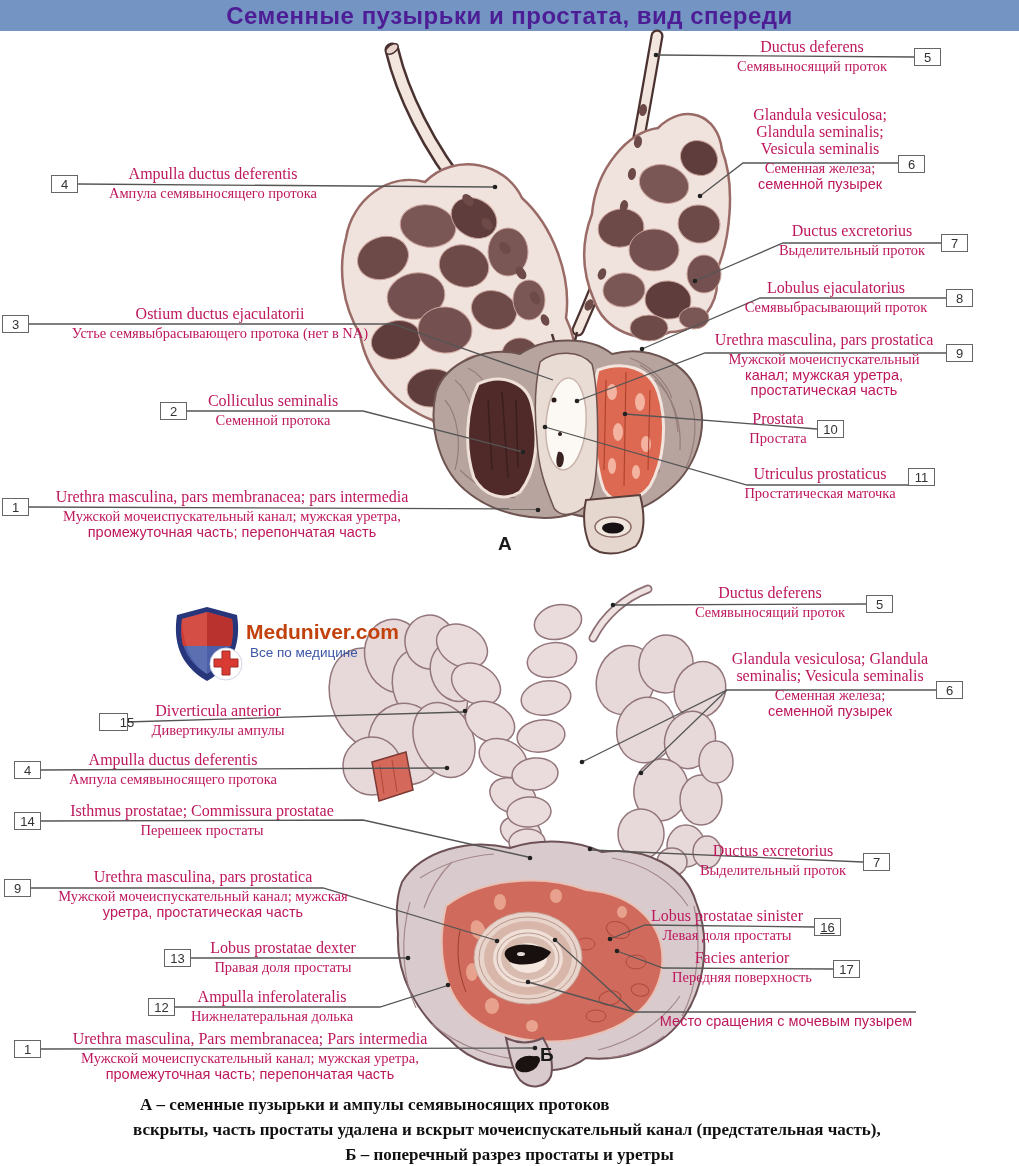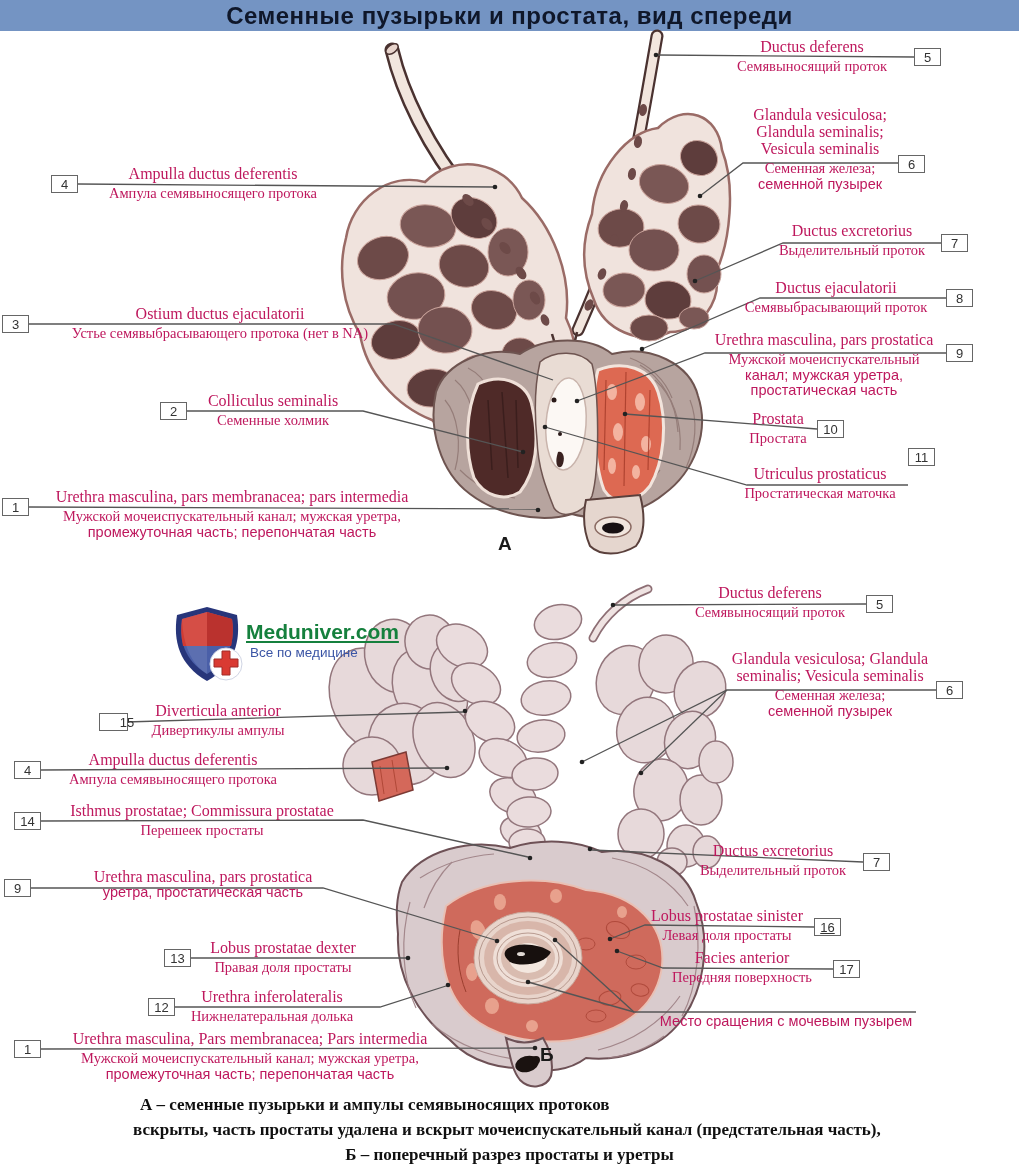--- a/index.html
+++ b/index.html
@@ -1,35 +1,35 @@
 <!DOCTYPE html>
 <html><head>
 <meta charset="utf-8">
 <style>
   html,body{margin:0;padding:0;background:#fff;}
   #page{position:relative;width:1019px;height:1166px;background:#fff;overflow:hidden;
         font-family:"Liberation Sans",sans-serif;}
   #header-bar{position:absolute;left:0;top:0;width:1019px;height:31px;display:flex;
         align-items:center;justify-content:center;}
-  #header-title{color:#0f172a;font:bold 24px/30px "Liberation Sans",sans-serif;letter-spacing:.5px;}
+  #header-title{color:#4c1d95;font:bold 24px/30px "Liberation Sans",sans-serif;letter-spacing:.5px;}
   #art{position:absolute;left:0;top:0;}
   .num-box{position:absolute;width:27px;height:18px;border:1.4px solid #666;background:#fff;
         color:#333;font:13px/15px "Liberation Sans",sans-serif;display:flex;align-items:center;
         justify-content:center;box-sizing:border-box;z-index:5;}
   .label-text{position:absolute;transform:translateX(-50%);text-align:center;white-space:nowrap;
         color:#be185d;z-index:4;}
   .latin{font:16px/17px "Liberation Serif",serif;}
   .russ{font:14.5px/15.5px "Liberation Sans",sans-serif;}
   .russ-first{margin-top:4px;font-family:Liberation Serif, serif;}
   .fig-marker{position:absolute;font:bold 19px "Liberation Sans",sans-serif;color:#1a1a1a;z-index:4;}
   .caption-line{position:absolute;font:bold 17px/20px "Liberation Serif",serif;color:#101010;
         white-space:nowrap;z-index:4;}
   #caption-line-3{left:0;right:0;text-align:center;}
   #logo{position:absolute;left:169px;top:605px;width:230px;height:85px;z-index:4;}
-  #logo-name{position:absolute;left:77px;top:15px;font:bold 21px "Liberation Sans",sans-serif;color:#15803d;text-decoration:underline;}
+  #logo-name{position:absolute;left:77px;top:15px;font:bold 21px "Liberation Sans",sans-serif;color:#c2410c;}
   #logo-tagline{position:absolute;left:81px;top:40px;font:13.5px "Liberation Sans",sans-serif;color:#3b55a5;}
 </style>
 </head>
 <body>
 
 <div id="page">
 
   <div id="header-bar" style="background: rgb(116, 148, 195);">
     <div id="header-title">Семенные пузырьки и простата, вид спереди</div>
   </div>
@@ -321,21 +321,21 @@
         <div class="russ russ-first">Ампула семявыносящего протока</div>
       </div>
       <div class="num-box" style="left: 2px; top: 315px;">3</div>
       <div class="label-text" style="left: 220px; top: 305px;">
         <div class="latin">Ostium ductus ejaculatorii</div>
         <div class="russ russ-first">Устье семявыбрасывающего протока (нет в NA)</div>
       </div>
       <div class="num-box" style="left: 160px; top: 402px;">2</div>
       <div class="label-text" style="left: 273px; top: 392px;">
         <div class="latin">Colliculus seminalis</div>
-        <div class="russ russ-first">Семенные холмик</div>
+        <div class="russ russ-first">Семенной протока</div>
       </div>
       <div class="num-box" style="left: 2px; top: 498px;">1</div>
       <div class="label-text" style="left: 232px; top: 488px;">
         <div class="latin">Urethra masculina, pars membranacea; pars intermedia</div>
         <div class="russ russ-first">Мужской мочеиспускательный канал; мужская уретра,</div>
         <div class="russ">промежуточная часть; перепончатая часть</div>
       </div>
       <div class="num-box" style="left: 914px; top: 48px;">5</div>
       <div class="label-text" style="left: 812px; top: 38px;">
         <div class="latin">Ductus deferens</div>
@@ -349,36 +349,36 @@
         <div class="russ russ-first">Семенная железа;</div>
         <div class="russ">семенной пузырек</div>
       </div>
       <div class="num-box" style="left: 941px; top: 234px;">7</div>
       <div class="label-text" style="left: 852px; top: 222px;">
         <div class="latin">Ductus excretorius</div>
         <div class="russ russ-first">Выделительный проток</div>
       </div>
       <div class="num-box" style="left: 946px; top: 289px;">8</div>
       <div class="label-text" style="left: 836px; top: 279px;">
-        <div class="latin">Ductus ejaculatorii</div>
+        <div class="latin">Lobulus ejaculatorius</div>
         <div class="russ russ-first">Семявыбрасывающий проток</div>
       </div>
       <div class="num-box" style="left: 946px; top: 344px;">9</div>
       <div class="label-text" style="left: 824px; top: 331px;">
         <div class="latin">Urethra masculina, pars prostatica</div>
         <div class="russ russ-first">Мужской мочеиспускательный</div>
         <div class="russ">канал; мужская уретра,</div>
         <div class="russ">простатическая часть</div>
       </div>
       <div class="num-box" style="left: 817px; top: 420px;">10</div>
       <div class="label-text" style="left: 778px; top: 410px;">
         <div class="latin">Prostata</div>
         <div class="russ russ-first">Простата</div>
       </div>
-      <div class="num-box" style="left: 908px; top: 448px; text-align: right;">11</div>
+      <div class="num-box" style="left: 908px; top: 468px; text-align: right;">11</div>
       <div class="label-text" style="left: 820px; top: 465px;">
         <div class="latin">Utriculus prostaticus</div>
         <div class="russ russ-first">Простатическая маточка</div>
       </div>
       <div class="num-box" style="left: 99px; top: 713px; padding-left: 27px;">15</div>
       <div class="label-text" style="left: 218px; top: 702px;">
         <div class="latin">Diverticula anterior</div>
         <div class="russ russ-first">Дивертикулы ампулы</div>
       </div>
       <div class="num-box" style="left: 14px; top: 761px;">4</div>
@@ -387,30 +387,31 @@
         <div class="russ russ-first">Ампула семявыносящего протока</div>
       </div>
       <div class="num-box" style="left: 14px; top: 812px;">14</div>
       <div class="label-text" style="left: 202px; top: 802px;">
         <div class="latin">Isthmus prostatae; Commissura prostatae</div>
         <div class="russ russ-first">Перешеек простаты</div>
       </div>
       <div class="num-box" style="left: 4px; top: 879px;">9</div>
       <div class="label-text" style="left: 203px; top: 868px;">
         <div class="latin">Urethra masculina, pars prostatica</div>
+        <div class="russ russ-first">Мужской мочеиспускательный канал; мужская</div>
         <div class="russ">уретра, простатическая часть</div>
       </div>
       <div class="num-box" style="left: 164px; top: 949px;">13</div>
       <div class="label-text" style="left: 283px; top: 939px;">
         <div class="latin">Lobus prostatae dexter</div>
         <div class="russ russ-first">Правая доля простаты</div>
       </div>
       <div class="num-box" style="left: 148px; top: 998px; text-align: center;">12</div>
       <div class="label-text" style="left: 272px; top: 988px;">
-        <div class="latin">Urethra inferolateralis</div>
+        <div class="latin">Ampulla inferolateralis</div>
         <div class="russ russ-first">Нижнелатеральная долька</div>
       </div>
       <div class="num-box" style="left: 14px; top: 1040px;">1</div>
       <div class="label-text" style="left: 250px; top: 1030px;">
         <div class="latin">Urethra masculina, Pars membranacea; Pars intermedia</div>
         <div class="russ russ-first">Мужской мочеиспускательный канал; мужская уретра,</div>
         <div class="russ">промежуточная часть; перепончатая часть</div>
       </div>
       <div class="num-box" style="left: 866px; top: 595px;">5</div>
       <div class="label-text" style="left: 770px; top: 584px;">

